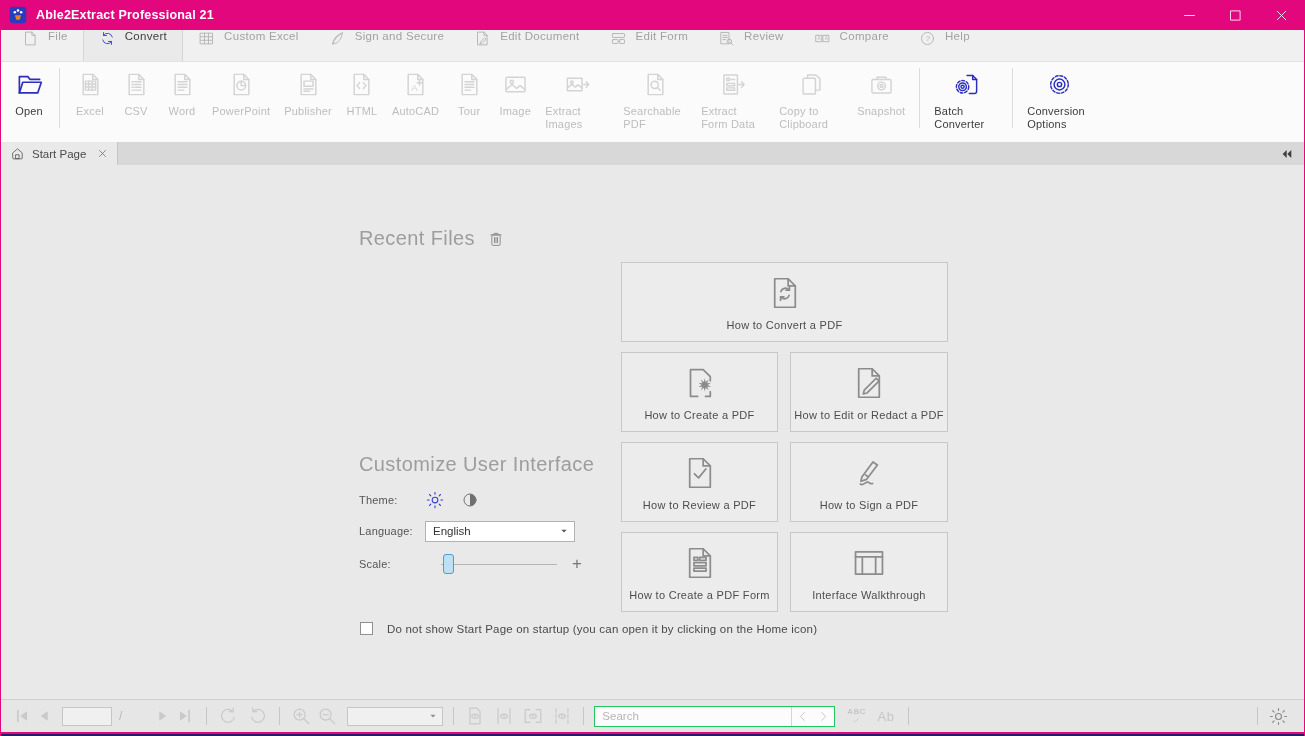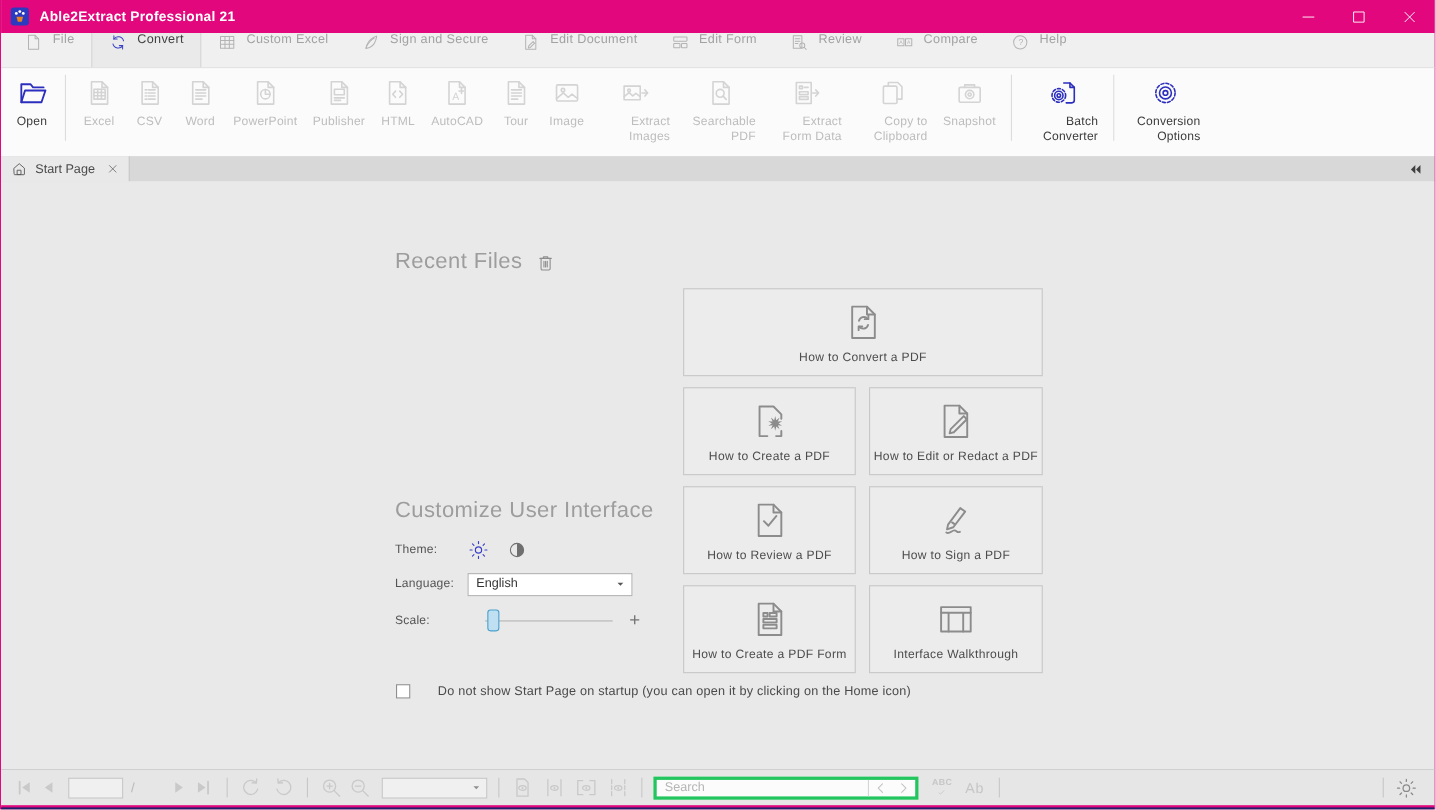--- a/index.html
+++ b/index.html
@@ -17,21 +17,21 @@
 
 .menubar{height:32px;background:#f0f0f0;display:flex;align-items:stretch;padding-left:6px;flex:0 0 auto;border-bottom:1px solid #e2e2e2}
 .mtab{display:flex;align-items:flex-start;gap:9px;padding:0 15px;font-size:11.5px;color:#a2a2a2;letter-spacing:.3px;cursor:default}
 .mtab .ic{width:17px;height:17px;color:#b3b3b3}
 .mtab.sel{background:#eaeaea;border-left:1px solid #d6d6d6;border-right:1px solid #d6d6d6;color:#3f3f3f}
 .mtab.sel .ic{color:#3941c4}
 
 .toolbar{height:80px;background:#fbfbfb;display:flex;align-items:flex-start;padding:0 5px;flex:0 0 auto}
 .tbtn{display:flex;flex-direction:column;align-items:center;padding:9px 7px 0;min-width:46px;gap:7px}
 .tbtn .ic{width:27px;height:27px}
-.tbtn .tlabel{font-size:11px;line-height:1.15;text-align:right;letter-spacing:.2px;max-width:64px}
+.tbtn .tlabel{font-size:11px;line-height:1.15;text-align:left;letter-spacing:.2px;max-width:64px}
 .tbtn.on{color:#3c3c3c}
 .tbtn.on .ic{color:#2c2fbe}
 .tbtn.off{color:#bdbdbd}
 .tbtn.off .ic{color:#d4d4d4}
 .tsep{width:1px;background:#dcdcdc;height:60px;margin:6px 7px 0;flex:0 0 auto}
 
 .tabbar{height:23px;background:#d8d8d8;display:flex;align-items:stretch;flex:0 0 auto}
 .doc-tab{background:#e9e9e9;display:flex;align-items:center;gap:7px;padding:0 9px;font-size:11.5px;color:#4a4a4a;border-right:1px solid #c5c5c5}
 .doc-tab .home{width:15px;height:15px;color:#555}
 .doc-tab .x{width:11px;height:11px;color:#666;margin-left:4px}
@@ -50,31 +50,31 @@
 .theme-sun{width:20px;height:20px;color:#3a41c8}
 .theme-contrast{width:18px;height:18px;color:#6f6f6f;margin-left:16px}
 .select{width:150px;height:21px;background:#fff;border:1px solid #b2b2b2;display:flex;align-items:center;font-size:11.5px;color:#333;padding-left:7px}
 .select .caret{width:14px;height:14px;color:#555;margin-left:auto;margin-right:3px}
 .slider{position:relative;width:116px;height:20px;margin-left:16px}
 .slider .track{position:absolute;left:0;right:0;top:9.5px;height:1px;background:#b5b5b5}
 .slider .handle{position:absolute;left:2px;top:0;width:11px;height:20px;background:#bfe0f2;border:1.5px solid #4aa0cd;border-radius:3px}
 .scale-plus{font-size:17px;color:#757575;margin-left:15px}
 .chkrow{position:absolute;left:359px;top:457px;display:flex;align-items:center}
 .chk{width:13px;height:13px;background:#fff;border:1px solid #8f8f8f}
-.chklabel{margin-left:25px;font-size:11.5px;color:#4a4a4a;letter-spacing:.2px}
+.chklabel{margin-left:14px;font-size:11.5px;color:#4a4a4a;letter-spacing:.2px}
 
 .statusbar{height:33px;background:#e6e6e6;border-top:1px solid #cfcfcf;display:flex;align-items:center;padding:0 10px;flex:0 0 auto}
 .sbic{width:22px;height:22px;color:#c9c9c9;flex:0 0 auto}
 .ssep{width:1px;height:18px;background:#c7c7c7;margin:0 10px;flex:0 0 auto}
 .pageinput{width:50px;height:19px;border:1px solid #c6c6c6;background:#f0f0f0;margin:0 7px;flex:0 0 auto}
 .slash{color:#b9b9b9;font-size:12px;margin-right:30px}
 .zoomdd{width:96px;height:19px;border:1px solid #c6c6c6;background:#f0f0f0;display:flex;align-items:center;margin-left:9px;flex:0 0 auto}
 .zoomdd .caret{width:14px;height:14px;color:#8f8f8f;margin-left:auto;margin-right:2px}
 .viewgrp{display:flex;align-items:center;gap:7px}
-.searchbox{display:flex;align-items:center;height:21px;border:3px solid #22c55e;background:#fcfcfc;width:241px;flex:0 0 auto}
+.searchbox{display:flex;align-items:center;height:21px;border:1px solid #22c55e;background:#fcfcfc;width:241px;flex:0 0 auto}
 .searchbox input{flex:1;border:none;outline:none;background:transparent;font-size:11.5px;padding:0 7px;color:#555;font-family:inherit;min-width:0}
 .searchbox input::placeholder{color:#b5b5b5}
 .sdiv{width:1px;height:100%;background:#d5d5d5}
 .schev{width:17px;height:17px;color:#c2c2c2;margin:0 2px}
 .spell{display:flex;flex-direction:column;align-items:center;color:#c6c6c6;margin-left:12px;line-height:1}
 .spell .t{font-size:8px;font-weight:700;letter-spacing:.3px}
 .spell .ic{width:12px;height:7px;margin-top:1px}
 .ab{font-size:13px;color:#c6c6c6;margin-left:12px;letter-spacing:.5px}
 .spacer{flex:1}
 .sun-right{width:21px;height:21px;color:#8b8b8b;margin-right:5px}

